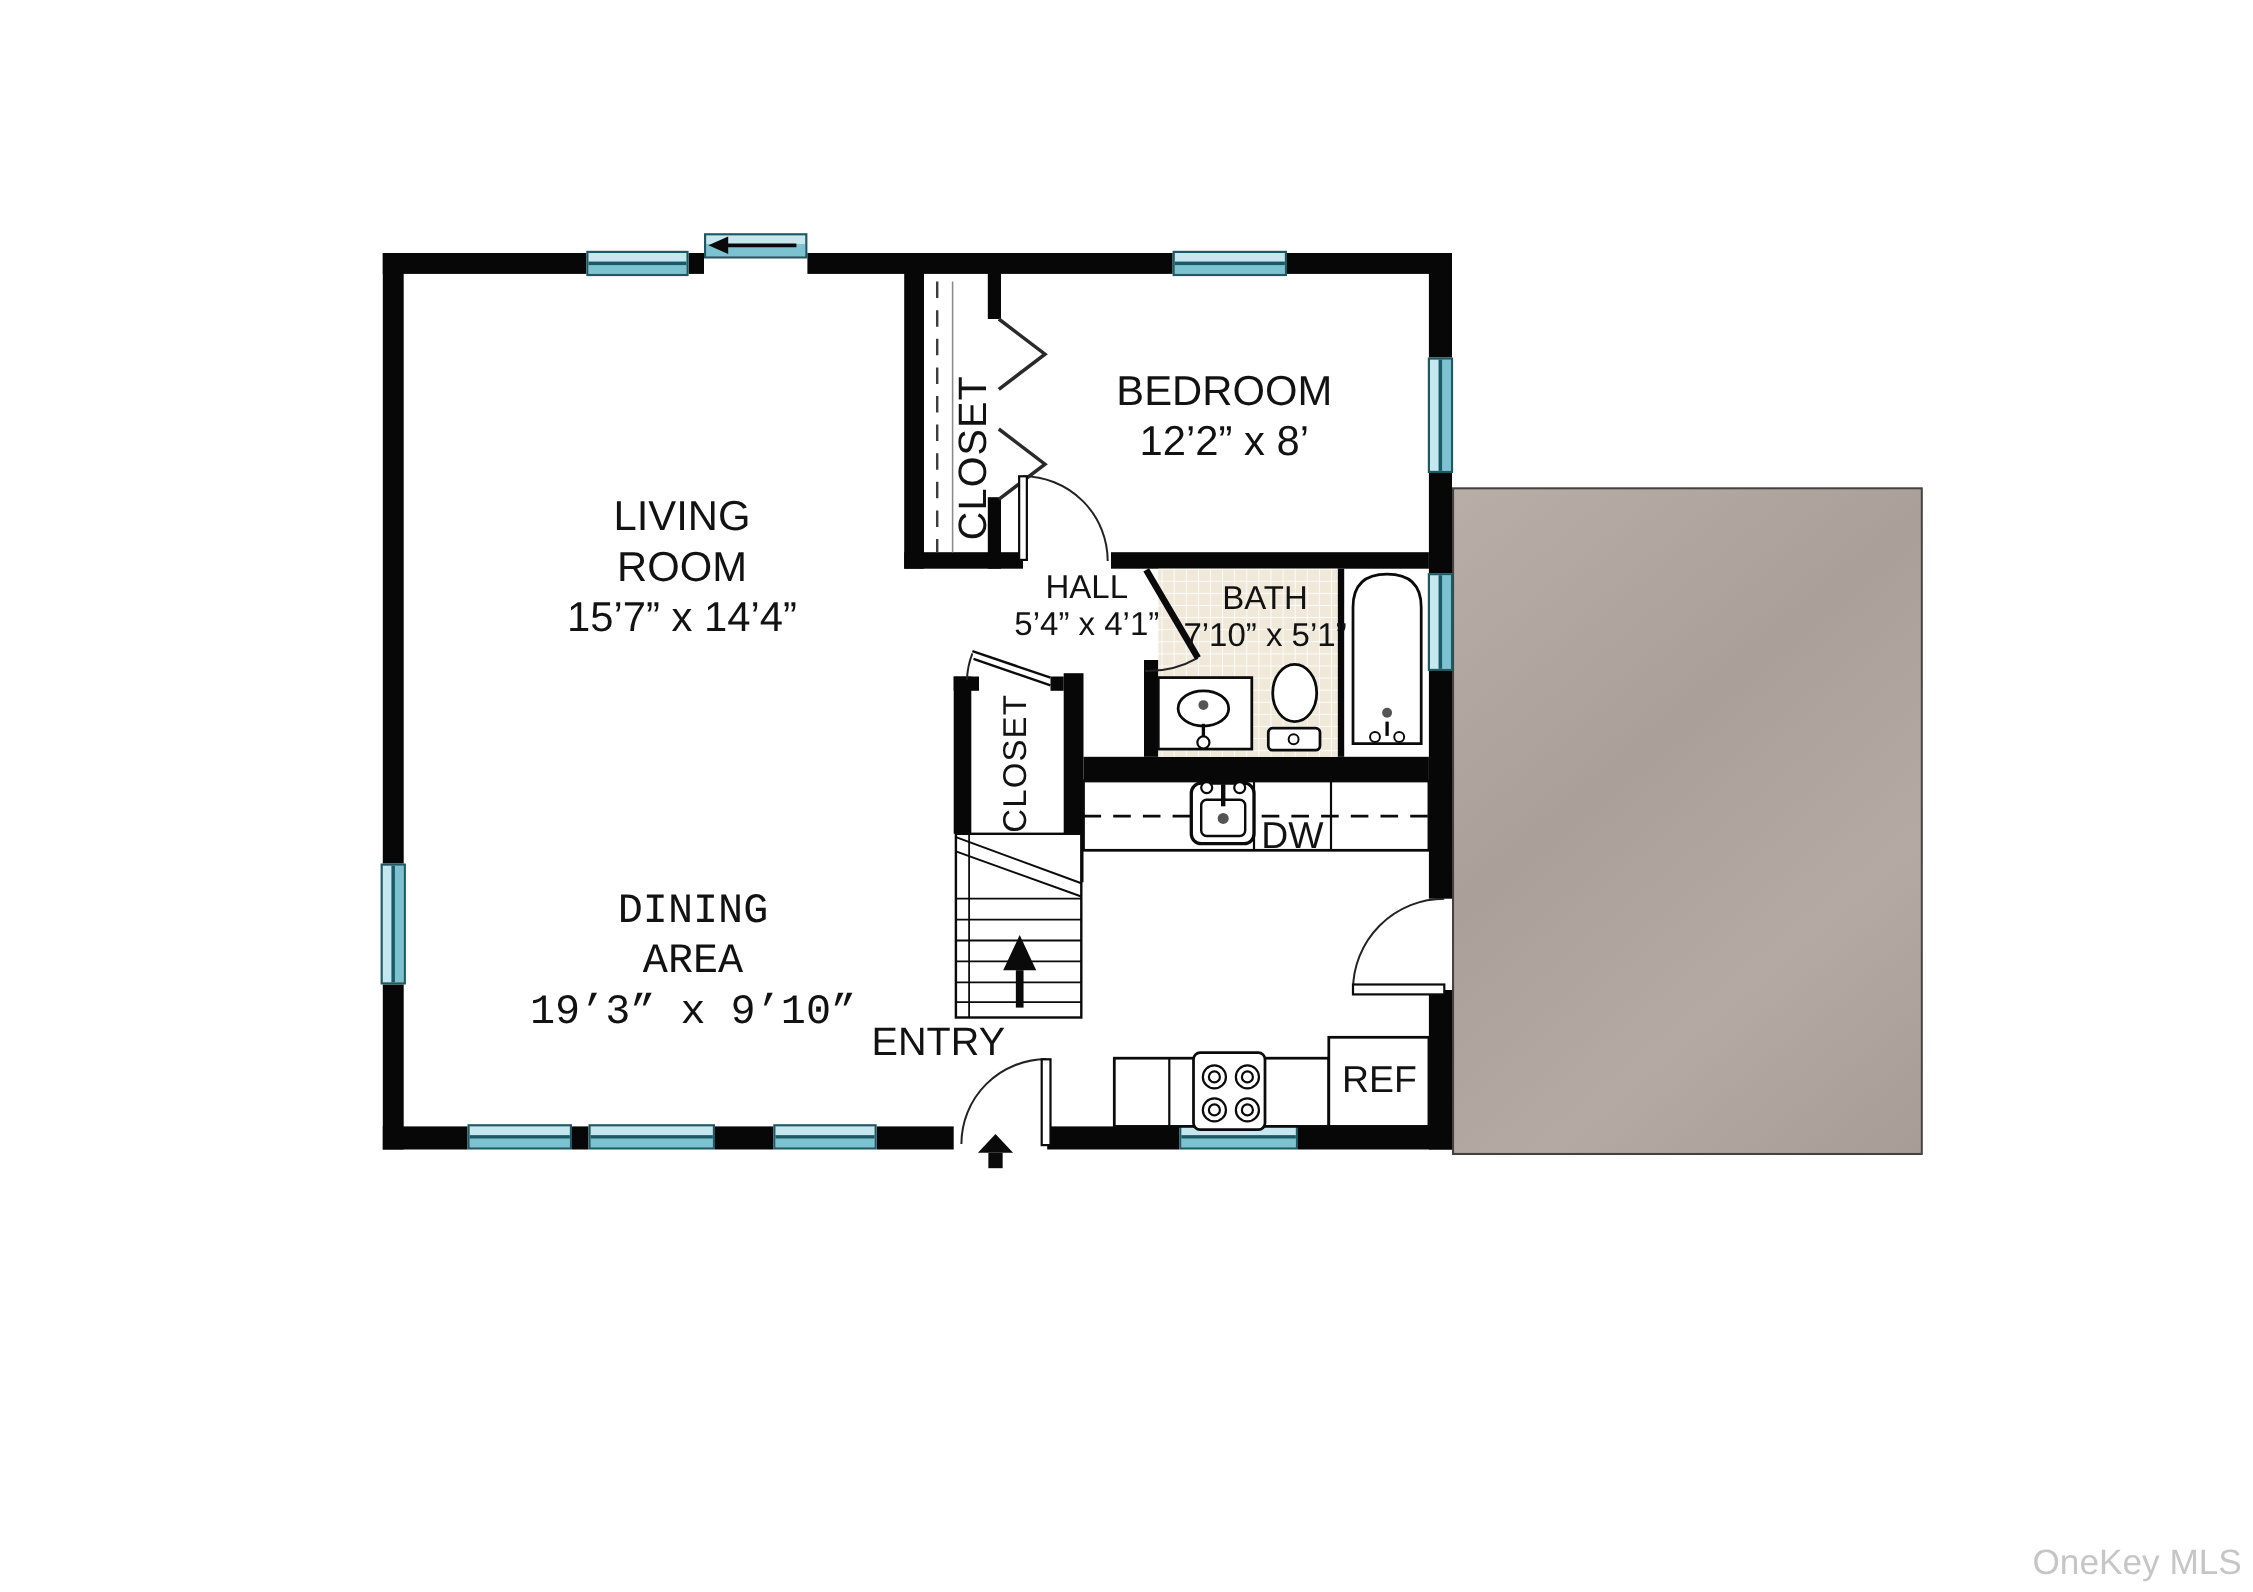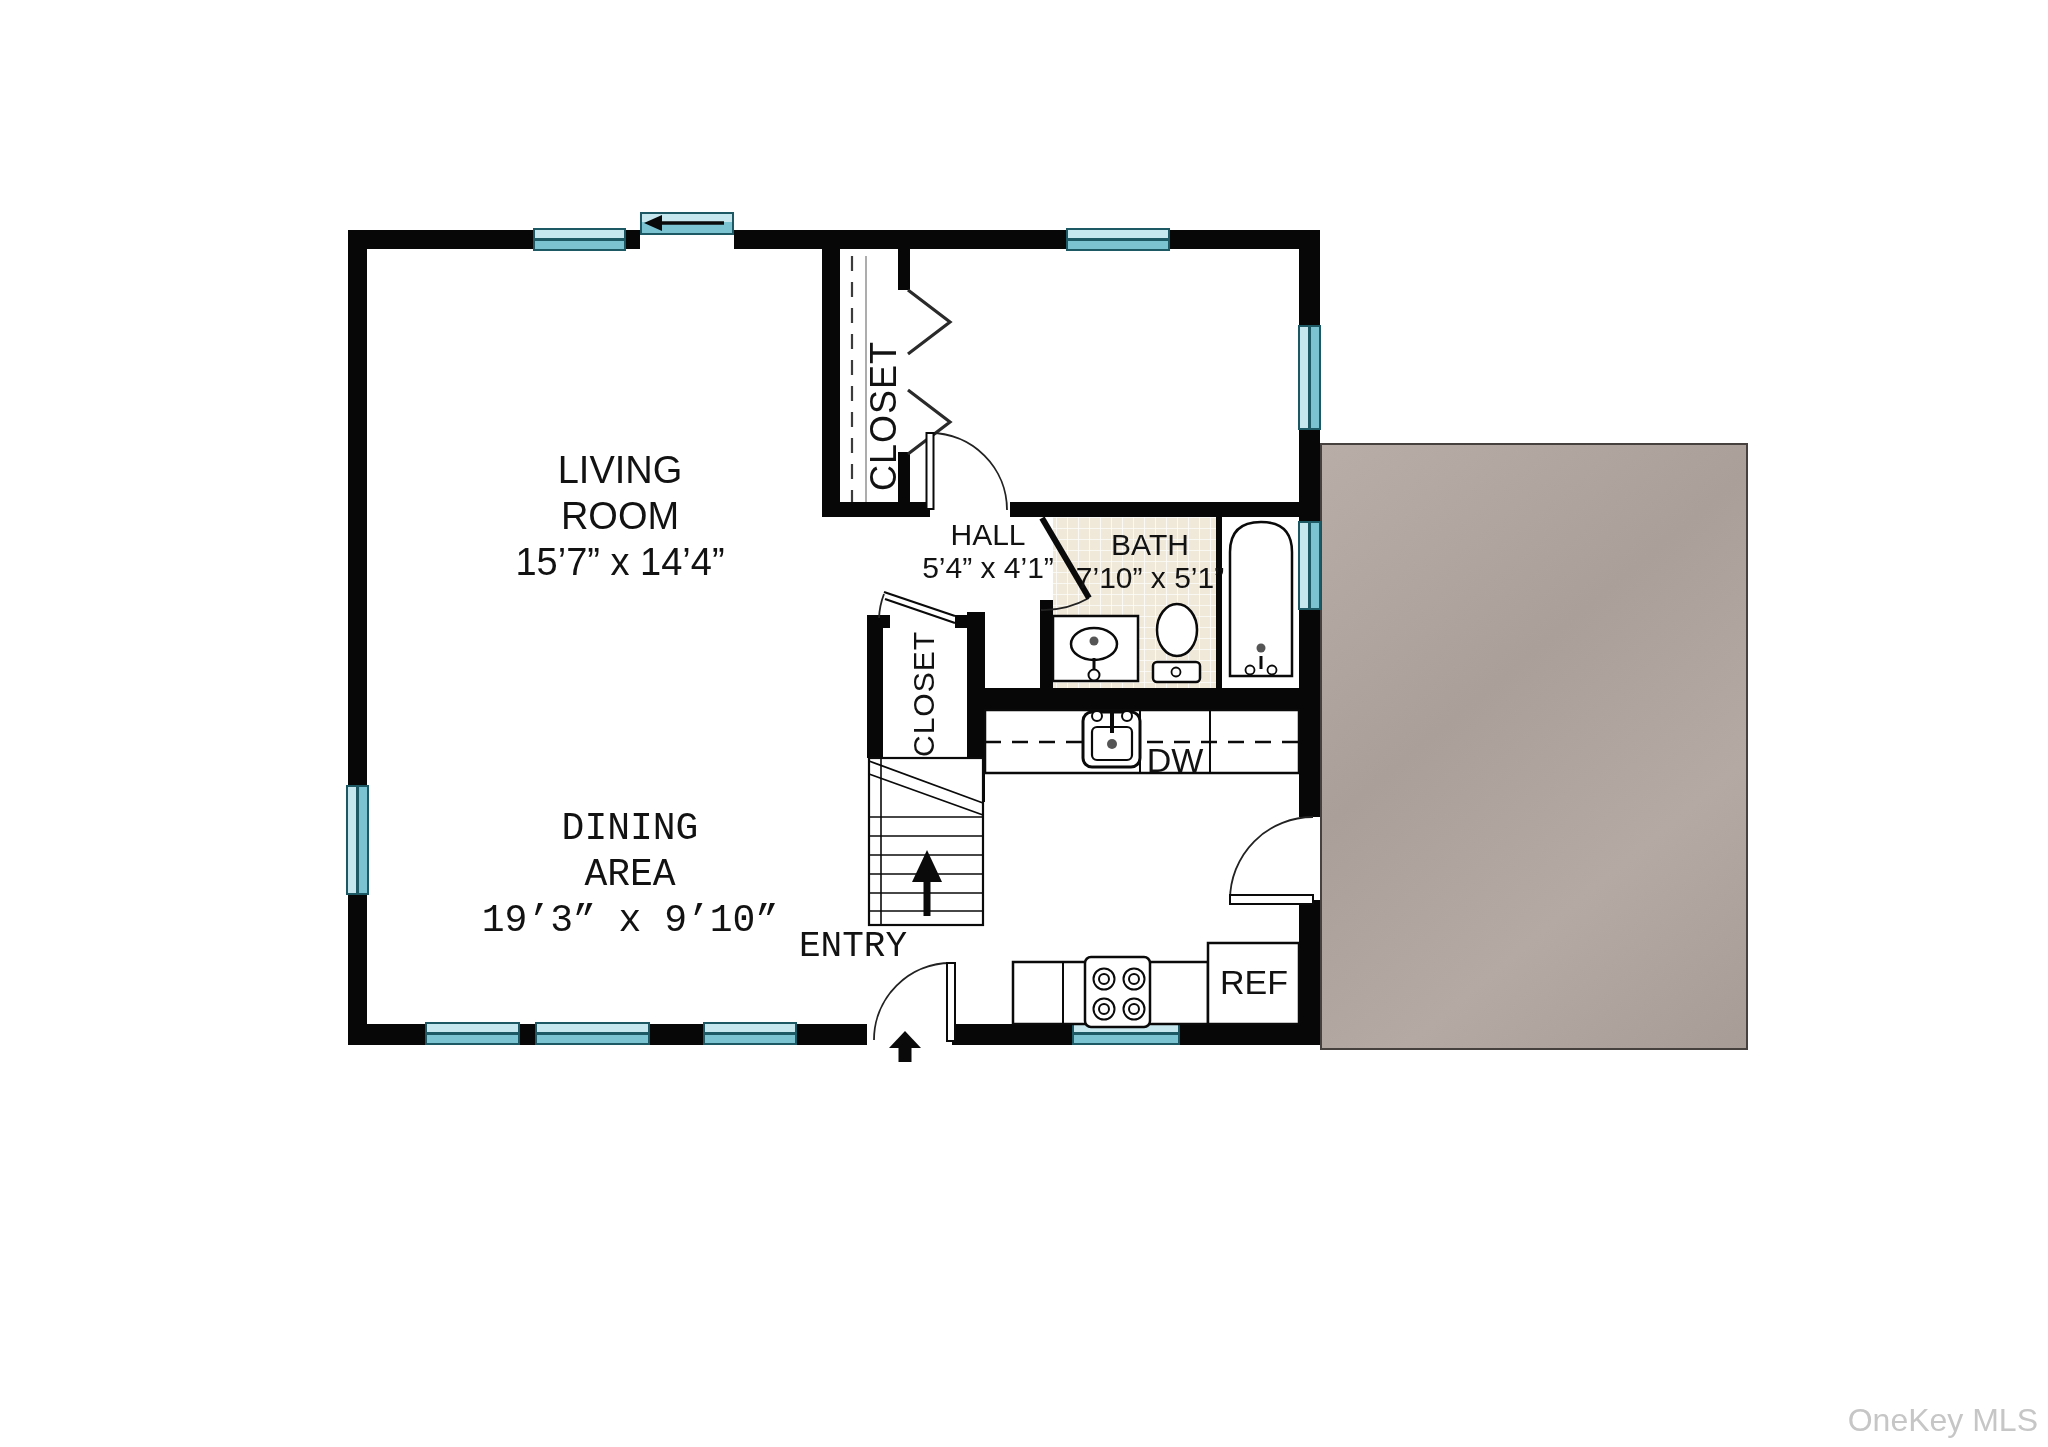--- a/index.html
+++ b/index.html
@@ -11,21 +11,21 @@
   .win.v{background:linear-gradient(90deg,#c6e7ee 0 40%,#7cc3d2 40% 100%);}
   .win .mh{position:absolute;left:0;right:0;top:44%;height:3px;background:#1d5965;}
   .win .mv{position:absolute;top:0;bottom:0;left:44%;width:3px;background:#1d5965;}
   .porch{position:absolute;box-sizing:border-box;border:2px solid #46413e;
          background:linear-gradient(140deg,#b8ada7 0%,#ab9f99 40%,#b5a9a3 70%,#a89c96 100%);}
   svg.overlay{position:absolute;left:0;top:0;}
   .lbl{position:absolute;transform:translateX(-50%);text-align:center;white-space:nowrap;
        color:#121212;}
   .big{font-size:38px;line-height:46px;}
   .small{font-size:30px;line-height:33px;}
-  .one{font-size:36px;line-height:38px;font-family:Liberation Mono, monospace;}
+  .one{font-size:36px;line-height:38px;}
   .appl{font-size:34px;line-height:36px;}
   .rot{transform:translate(-50%,-50%) rotate(-90deg);white-space:nowrap;color:#121212;}
   .rot.b{font-size:36px;letter-spacing:1px;}
   .rot.s{font-size:30px;letter-spacing:1px;}
   .title{font-size:48px;font-weight:bold;letter-spacing:0.5px;}
   .watermark{position:absolute;right:10px;top:1402px;font-size:32px;color:#c6c6c6;
              text-align:right;transform:none;}
 </style>
 </head>
 <body>
@@ -224,20 +224,24 @@
     <div>ROOM</div>
     <div>15’7” x 14’4”</div>
   </div>
 
   <div class="lbl big" style="left:630px;top:806px;font-family:Liberation Mono, monospace;">
     <div>DINING</div>
     <div>AREA</div>
     <div>19’3” x 9’10”</div>
   </div>
 
+  <div class="lbl big" style="left:1113px;top:333px;">
+    <div>BEDROOM</div>
+    <div>12’2” x 8’</div>
+  </div>
 
   <div class="lbl small" style="left:1150px;top:528px;">
     <div>BATH</div>
     <div>7’10” x 5’1”</div>
   </div>
 
   <div class="lbl small" style="left:960px;top:518px;margin-left:28px;">
     <div>HALL</div>
     <div>5’4” x 4’1”</div>
   </div>

